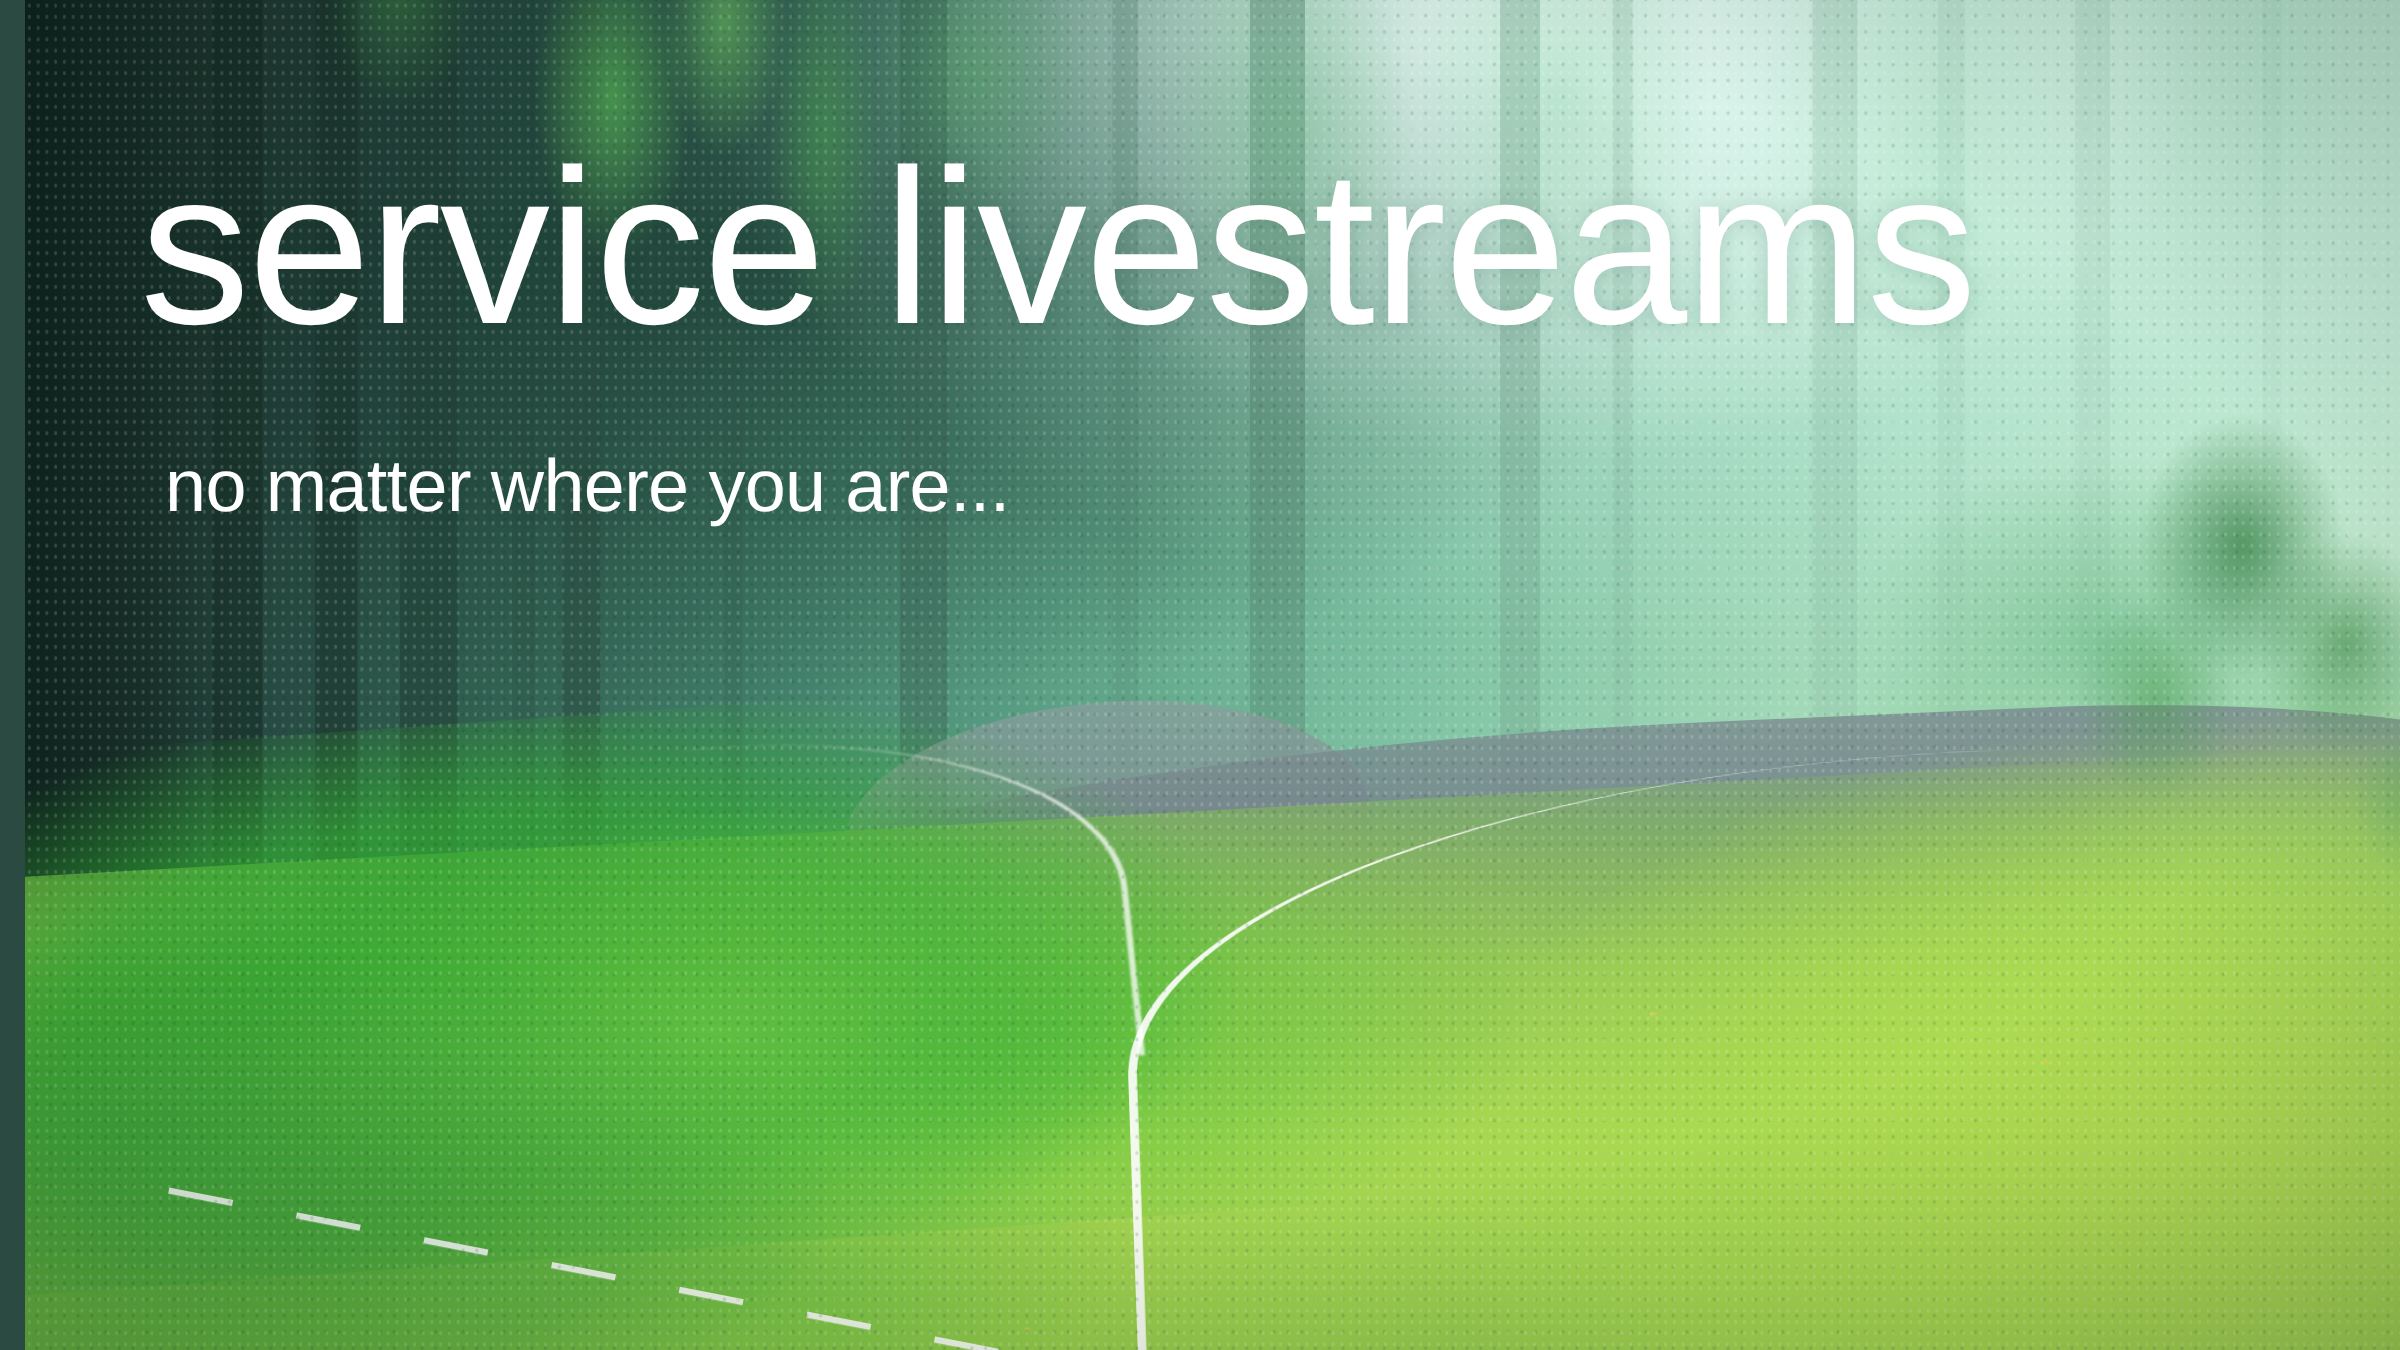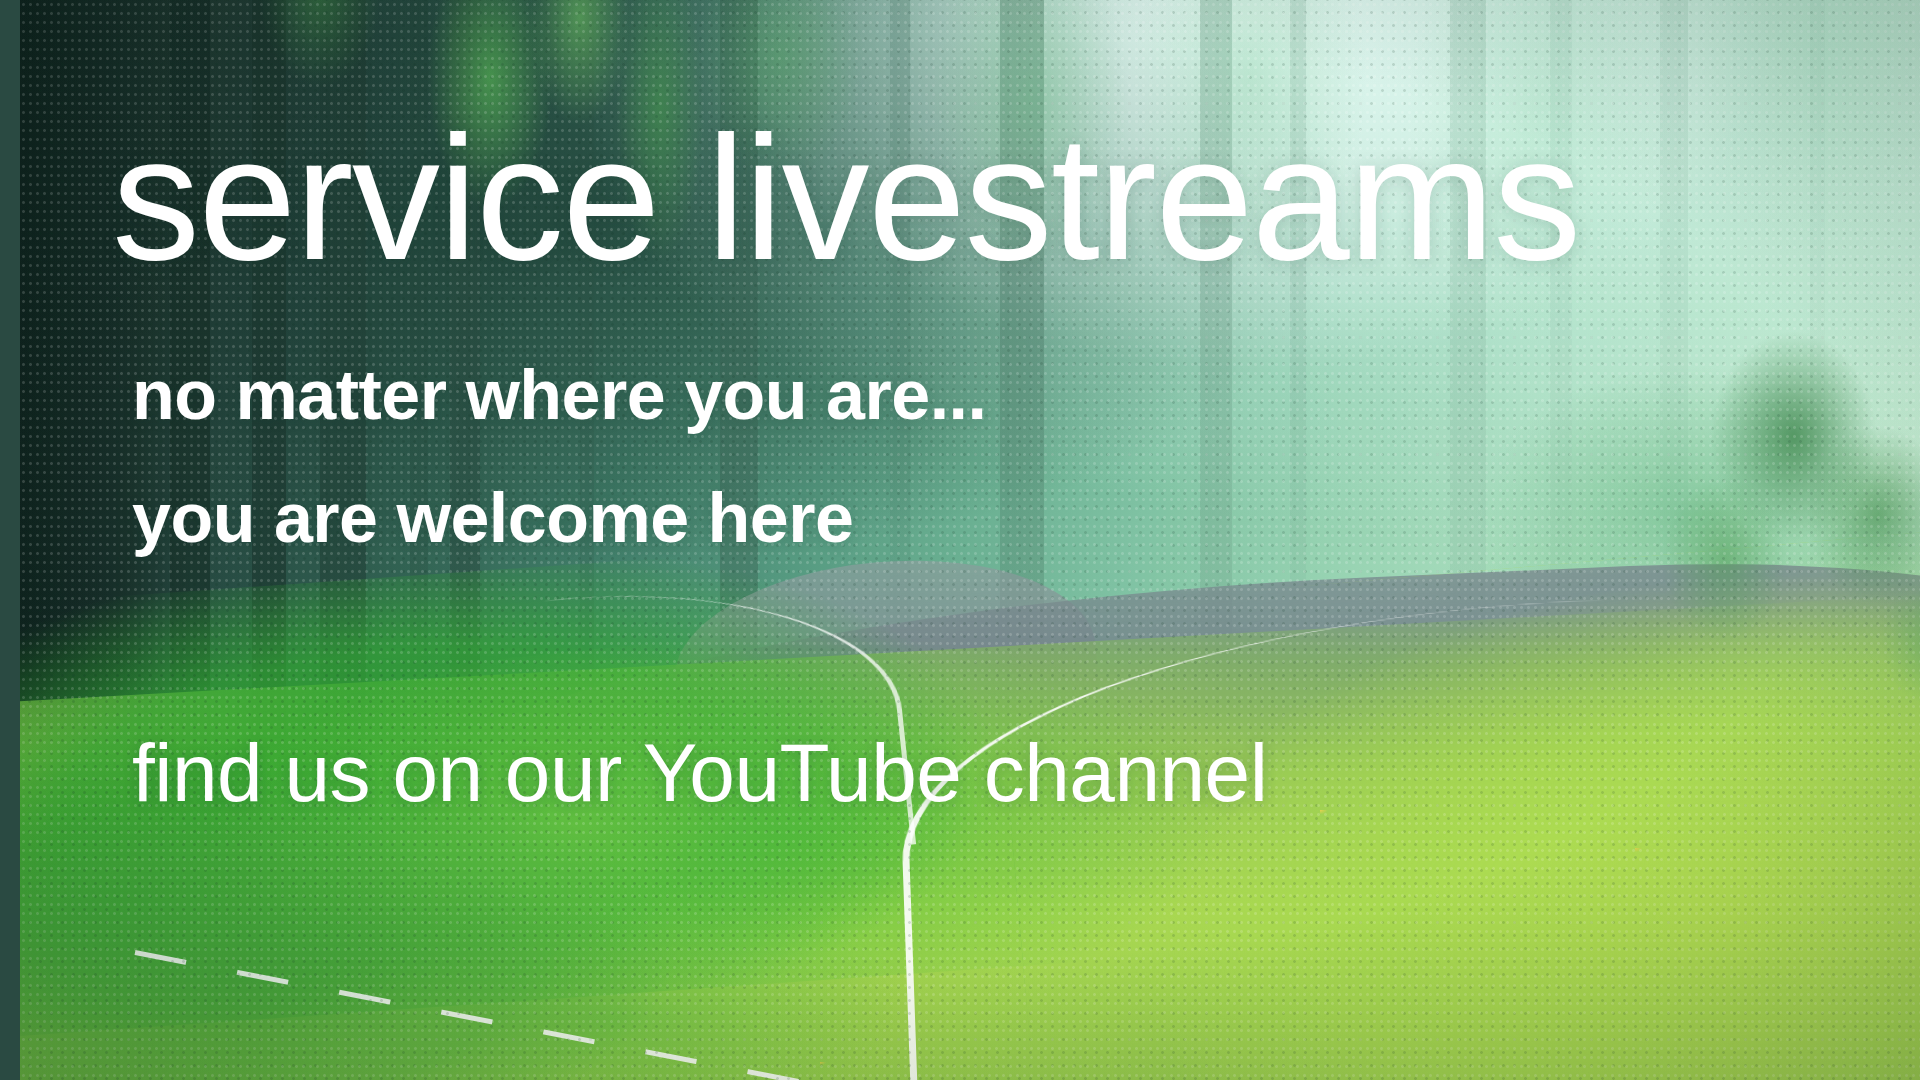--- a/index.html
+++ b/index.html
@@ -282,23 +282,23 @@
     font-size:176px;
     line-height:1;
     font-weight:300;
     letter-spacing:-1.5px;
     white-space:nowrap;
     text-shadow:0 2px 18px rgba(20,60,50,.18);
   }
   .sub {
     position:absolute;
     left:112px;
-    font-size:70px;
+    font-size:59px;
     line-height:1.16;
-    font-weight:700;
+    font-weight:400;
     letter-spacing:-0.5px;
     white-space:nowrap;
     text-shadow:0 2px 14px rgba(20,60,50,.20);
   }
   .sub-1 { top:355px; }
   .sub-2 { top:478px; }
 
   .cta-line {
     position:absolute;
     left:112px; top:728px;
@@ -349,19 +349,17 @@
     <div class="grade"></div>
     <div class="vignette"></div>
   </div>
 
   <div class="copy">
 
     <div class="headline">service livestreams</div>
 
     <div class="sub sub-1">no matter where you are...</div>
 
-    <div class="sub sub-2">you are welcome here</div>
-
-    <div class="cta-line">find us on our YouTube channel</div>
+
 
 
   </div>
 </div>
 
 </body></html>

